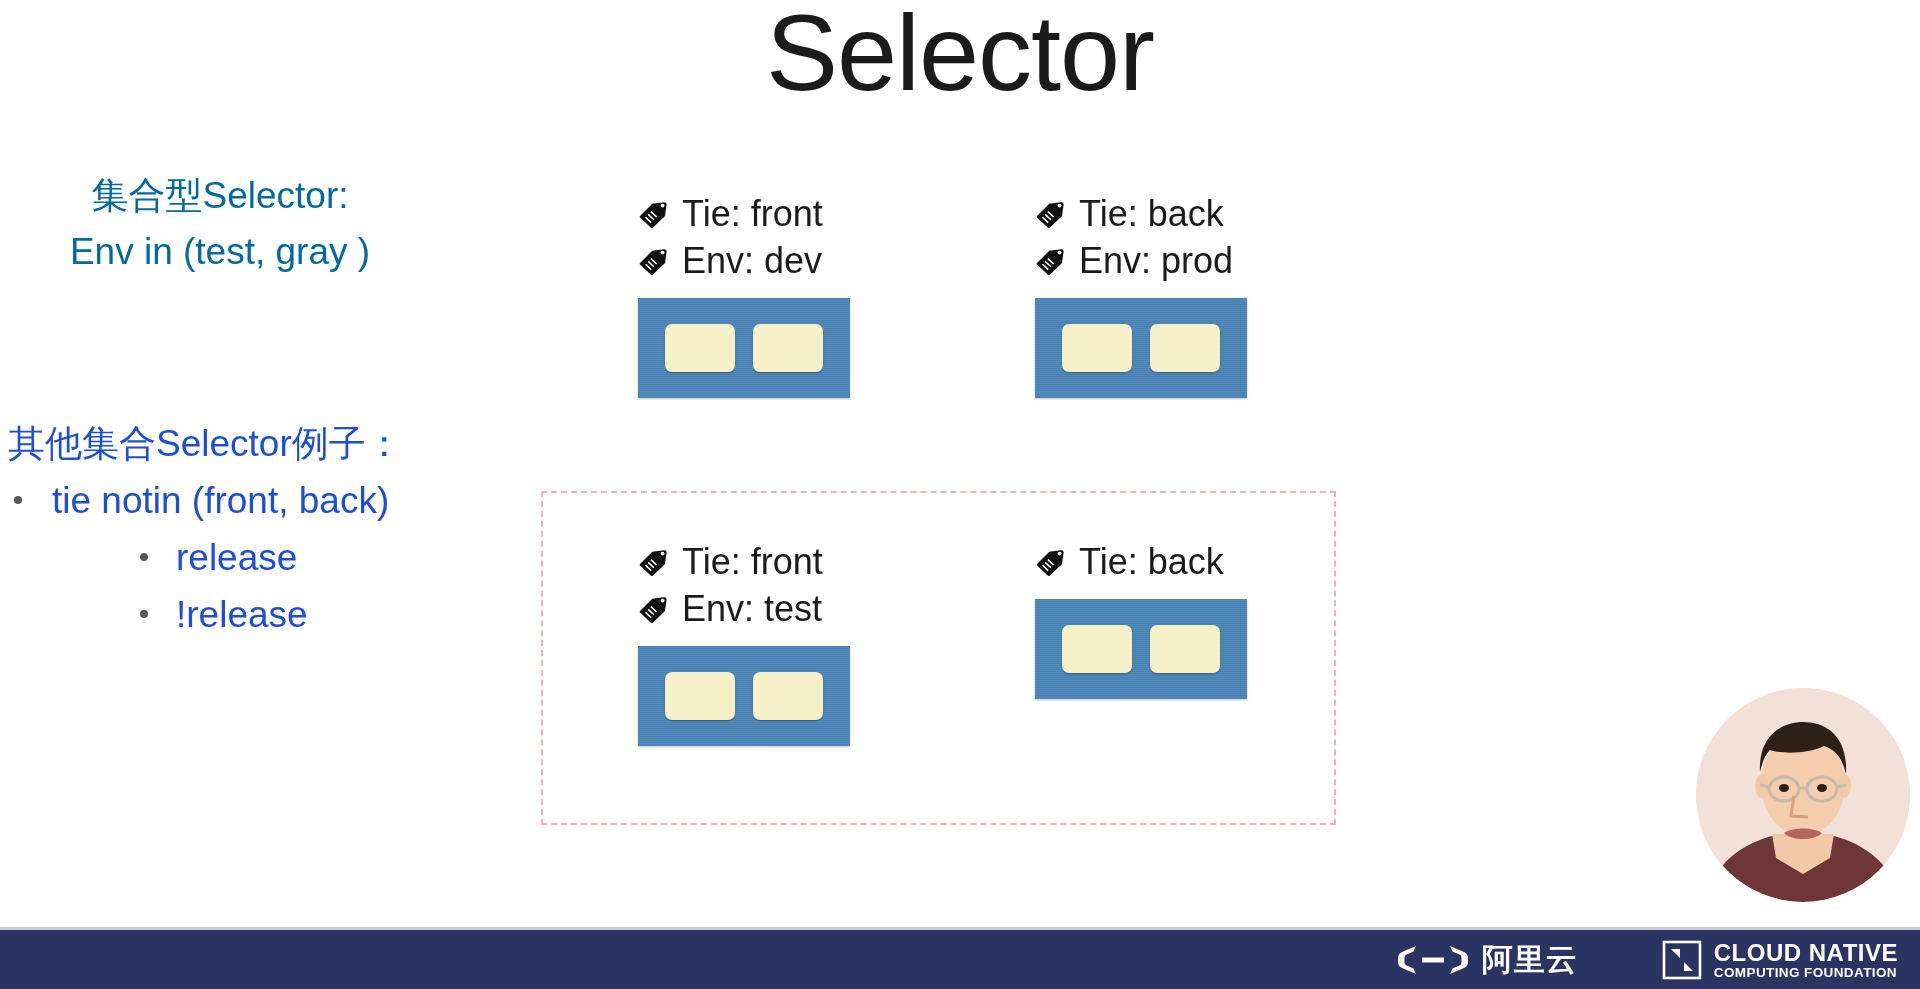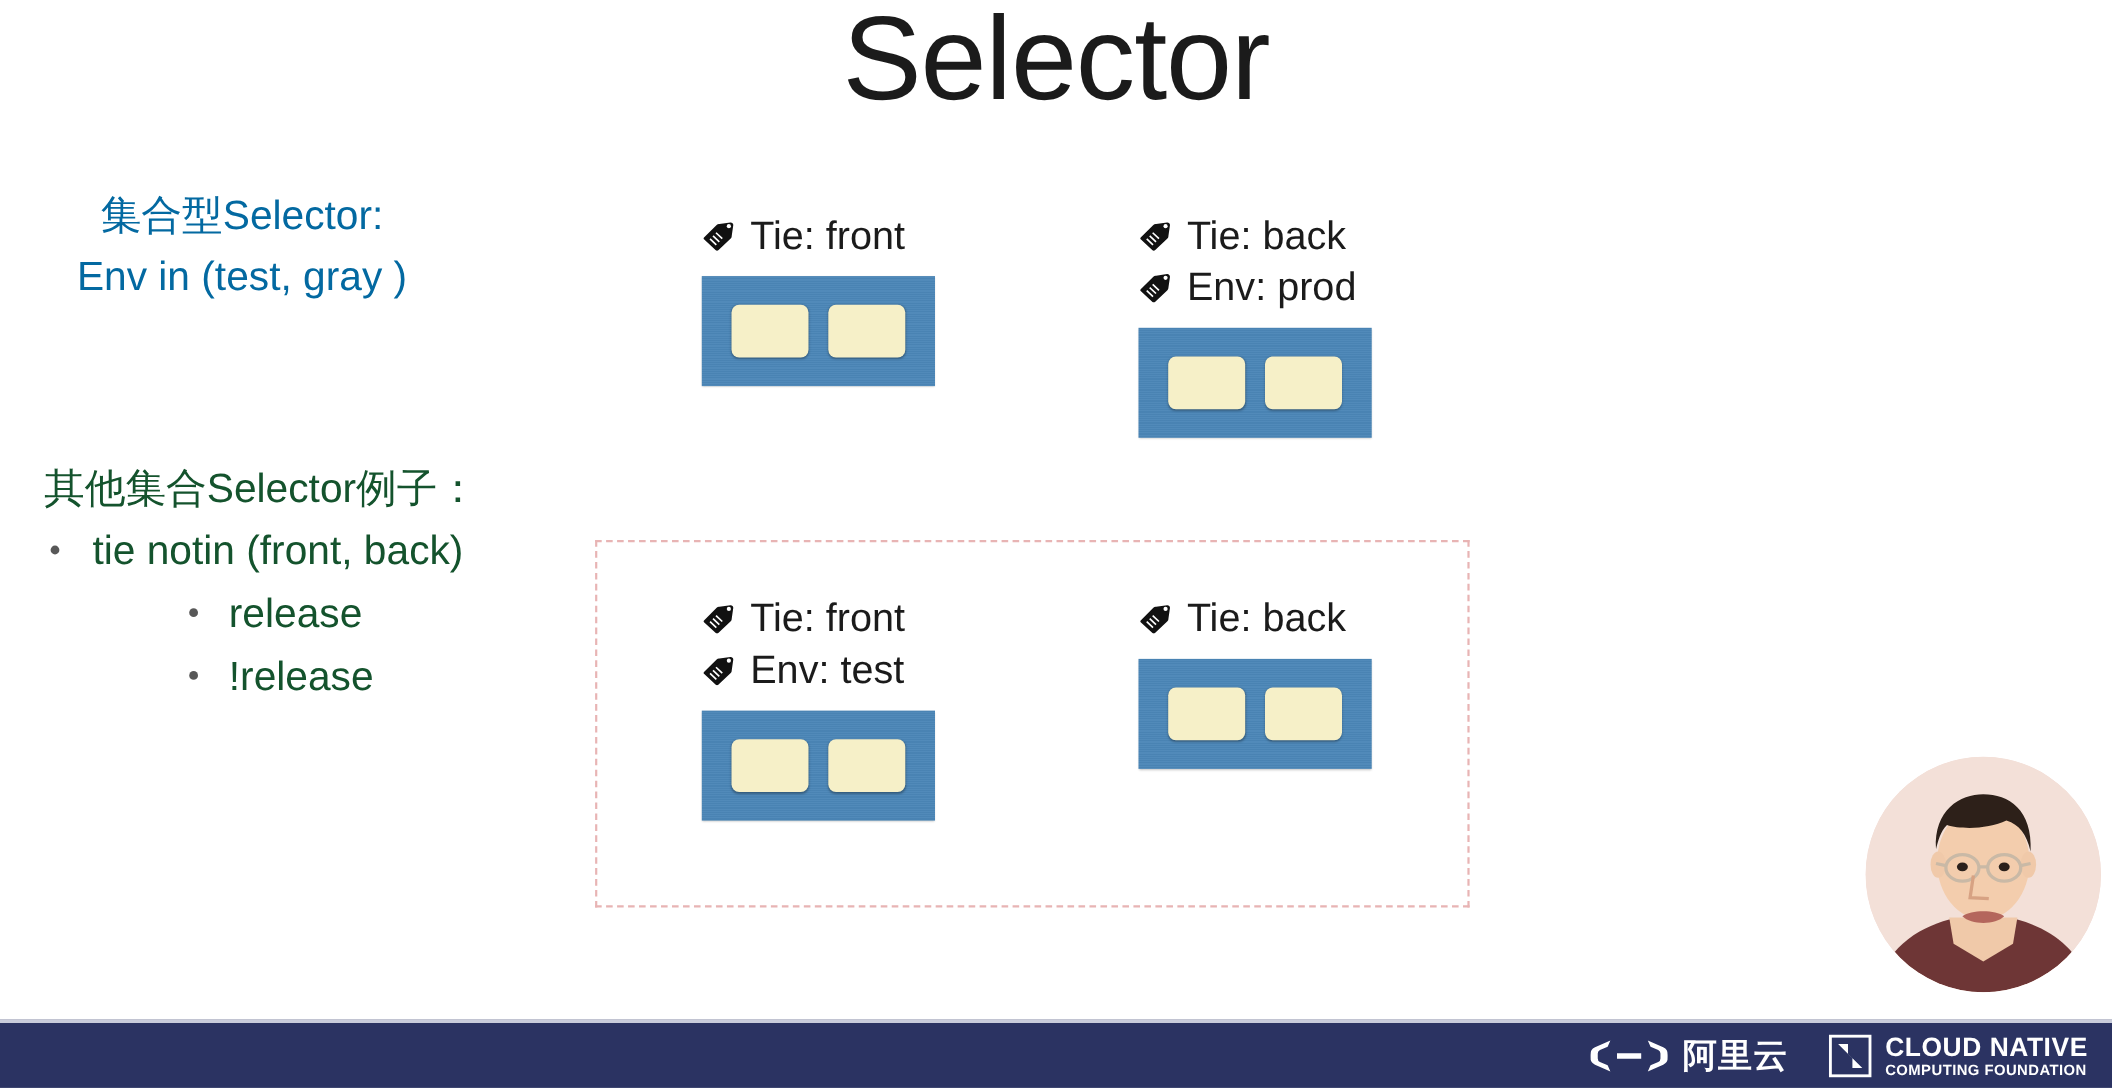--- a/index.html
+++ b/index.html
@@ -54,22 +54,21 @@
     letter-spacing: 0px;
   }
 
   .left-block-2 {
     position: absolute;
     left: 0px;
     top: 415px;
     width: 540px;
     font-size: 37px;
     line-height: 57px;
-    color: #14532d;
-    margin-left: 32px;
+    color: #1d4ed8;
   }
   .lb2-heading {
     display: block;
     padding-left: 8px;
     white-space: nowrap;
   }
   .bullet-row {
     display: flex;
     align-items: baseline;
     white-space: nowrap;
@@ -173,21 +172,21 @@
     border-top: 3px solid #c9ccdb;
     box-sizing: border-box;
   }
   .logos {
     position: absolute;
     right: 22px;
     top: 0;
     height: 59px;
     display: flex;
     align-items: center;
-    gap: 36px;
+    gap: 84px;
   }
   .logo-ali { display: flex; align-items: center; gap: 10px; }
   .logo-ali-mark { display: block; }
   .logo-ali-text {
     color: #ffffff;
     font-size: 31px;
     line-height: 31px;
     font-weight: 700;
     letter-spacing: 1px;
   }
@@ -246,20 +245,32 @@
       <svg class="tag-icon" viewBox="0 0 32 28">
         <path d="M2 16 L13.5 4.5 A3 3 0 0 1 16 3.6 L26 2.2 A2.4 2.4 0 0 1 28.6 4.8 L27.2 14.6 A3 3 0 0 1 26.3 16.8 L15 27.5 A1.6 1.6 0 0 1 12.7 27.5 L2 17.6 A1.2 1.2 0 0 1 2 16 Z" fill="#111111"></path>
         <circle cx="24.6" cy="5.6" r="1.9" fill="#ffffff"></circle>
         <g stroke="#ffffff" stroke-width="1.5">
           <line x1="7.5" y1="17.2" x2="13.2" y2="22.6"></line>
           <line x1="10.2" y1="14.4" x2="15.9" y2="19.8"></line>
           <line x1="12.9" y1="11.6" x2="18.6" y2="17.0"></line>
         </g>
       </svg>
       <span class="tag-text">Tie: front</span>
+    </div>
+    <div class="tag-line">
+      <svg class="tag-icon" viewBox="0 0 32 28">
+        <path d="M2 16 L13.5 4.5 A3 3 0 0 1 16 3.6 L26 2.2 A2.4 2.4 0 0 1 28.6 4.8 L27.2 14.6 A3 3 0 0 1 26.3 16.8 L15 27.5 A1.6 1.6 0 0 1 12.7 27.5 L2 17.6 A1.2 1.2 0 0 1 2 16 Z" fill="#111111"></path>
+        <circle cx="24.6" cy="5.6" r="1.9" fill="#ffffff"></circle>
+        <g stroke="#ffffff" stroke-width="1.5">
+          <line x1="7.5" y1="17.2" x2="13.2" y2="22.6"></line>
+          <line x1="10.2" y1="14.4" x2="15.9" y2="19.8"></line>
+          <line x1="12.9" y1="11.6" x2="18.6" y2="17.0"></line>
+        </g>
+      </svg>
+      <span class="tag-text">Env: dev</span>
     </div>
     <div class="pod-box">
       <div class="container-box"></div>
       <div class="container-box"></div>
     </div>
   </div>
 
   <div class="pod-group" id="group-2">
     <div class="tag-line">
       <svg class="tag-icon" viewBox="0 0 32 28">

